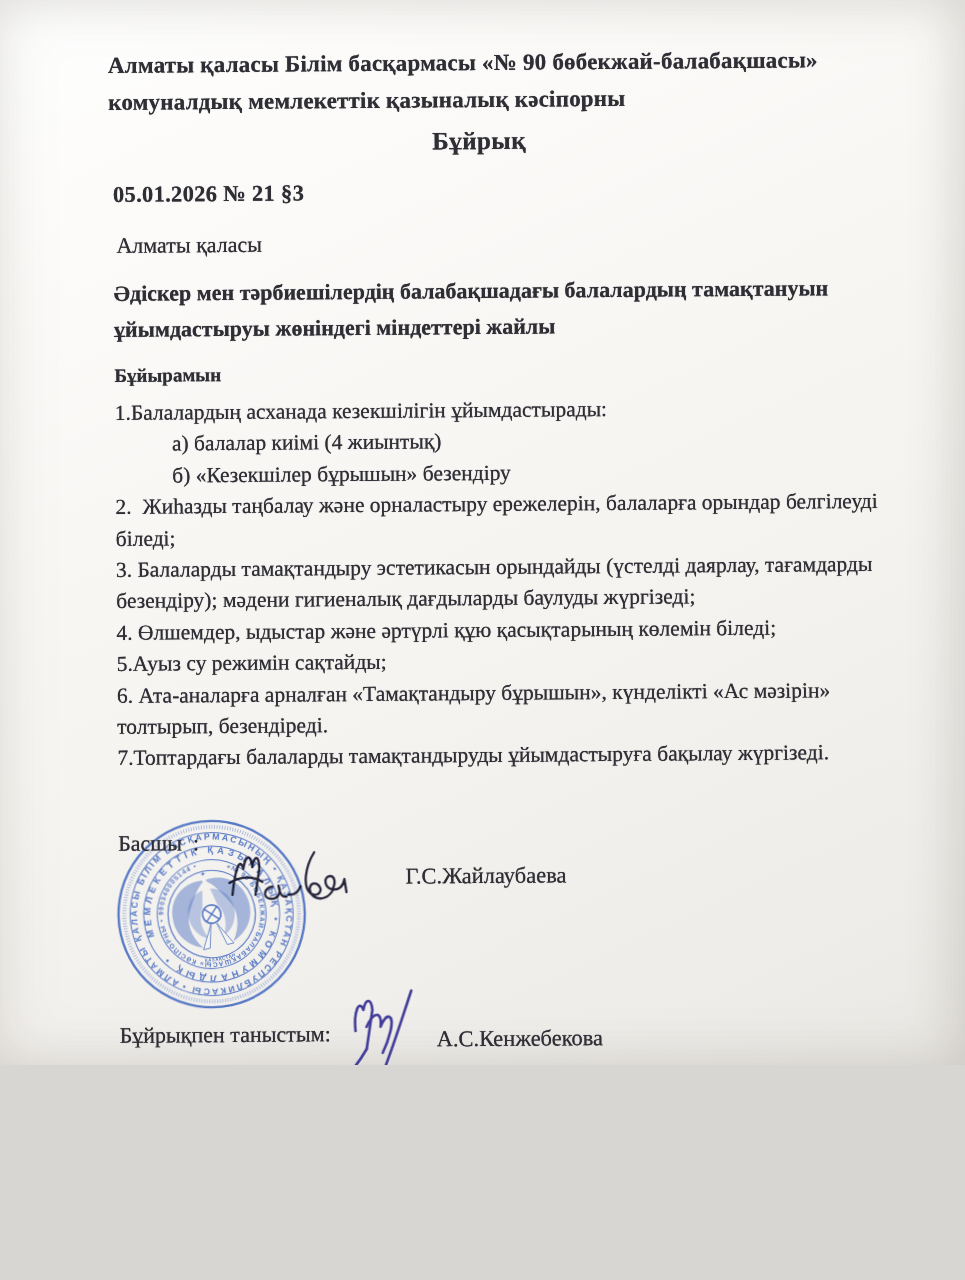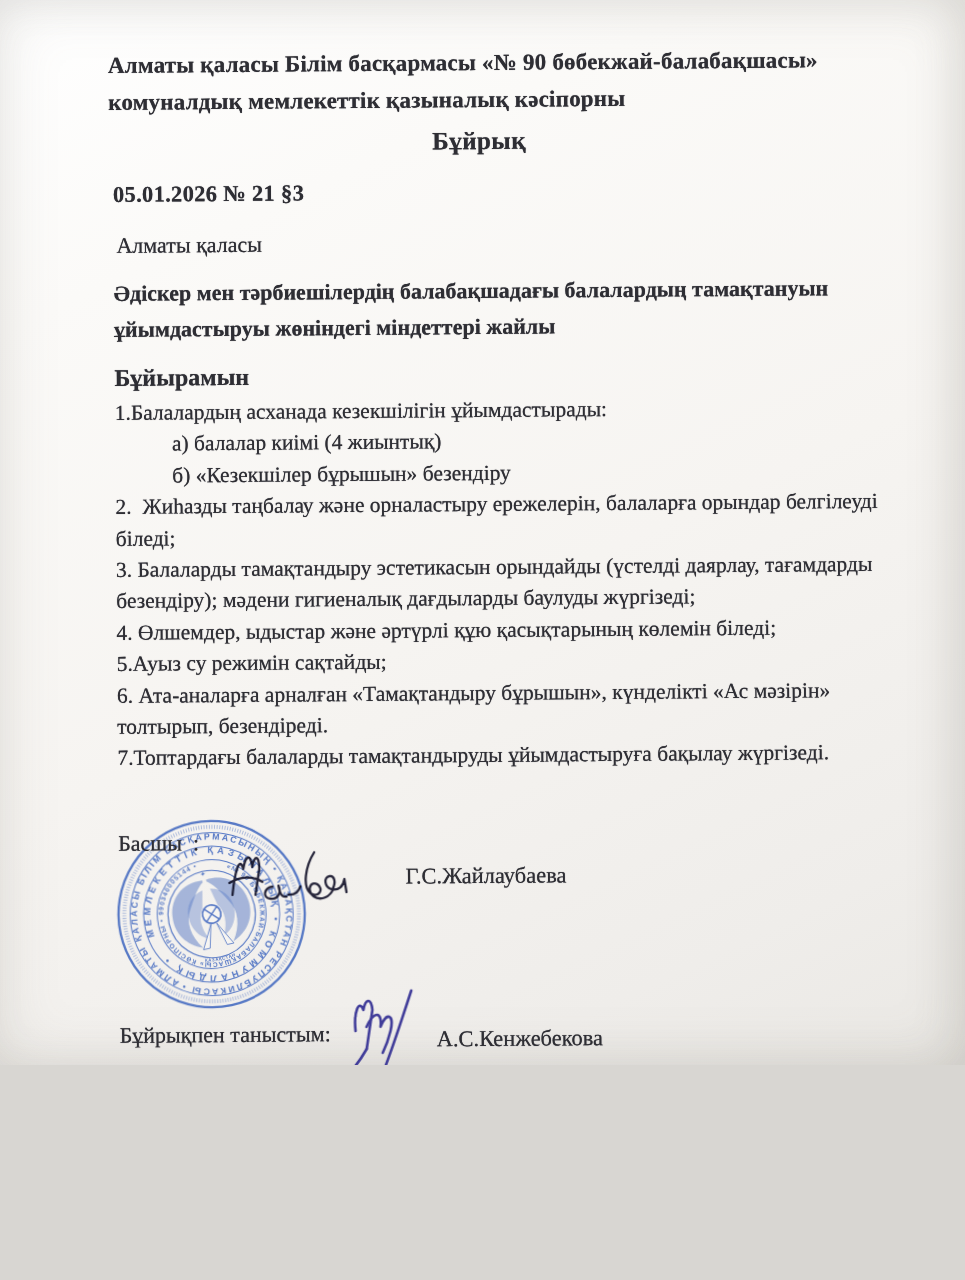--- a/index.html
+++ b/index.html
@@ -11,21 +11,21 @@
     color:#2e2e34;
   }
   .content{position:absolute;inset:0;transform:rotate(-0.45deg);transform-origin:50% 54%;}
   .txt{position:absolute;text-shadow:0 0 .7px rgba(46,46,54,.85);}
   .org{left:112px;top:44px;width:835px;font-weight:bold;font-size:23px;line-height:37px;letter-spacing:.2px;}
   .org span{display:block;}
   .title{left:0;top:127px;width:965px;text-align:center;font-weight:bold;font-size:25px;letter-spacing:.4px;}
   .dateline{left:116px;top:179px;font-weight:bold;font-size:22.5px;letter-spacing:.3px;}
   .city{left:119px;top:230px;font-size:22px;}
   .subject{left:116px;top:273px;width:818px;font-weight:bold;font-size:22px;line-height:36px;}
-  .resolve{left:116px;top:362px;font-weight:bold;font-size:24px;}
+  .resolve{left:116px;top:362px;font-weight:bold;font-size:19px;}
   .list{left:116px;top:395px;width:808px;font-size:21.5px;line-height:31.4px;}
   .list p{margin:0;}
   .list p.indent{padding-left:57px;}
   .sig-label{font-size:22px;}
   .head-label{left:116px;top:828px;}
   .head-name{left:403px;top:863px;font-size:22.5px;}
   .ack-label{left:116px;top:1020px;}
   .ack-name{left:433px;top:1026px;font-size:22.5px;}
   .stamp{
     position:absolute;left:112px;top:815px;width:194px;height:194px;

